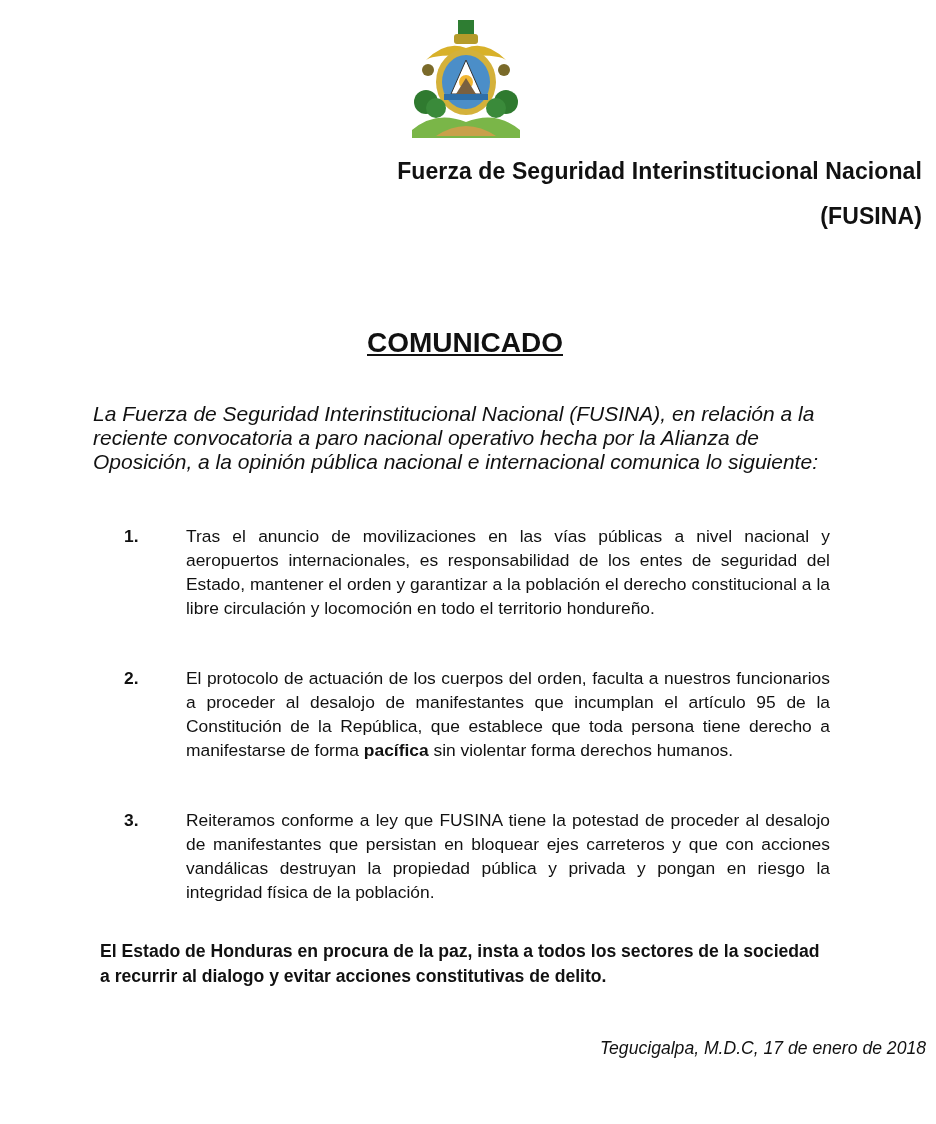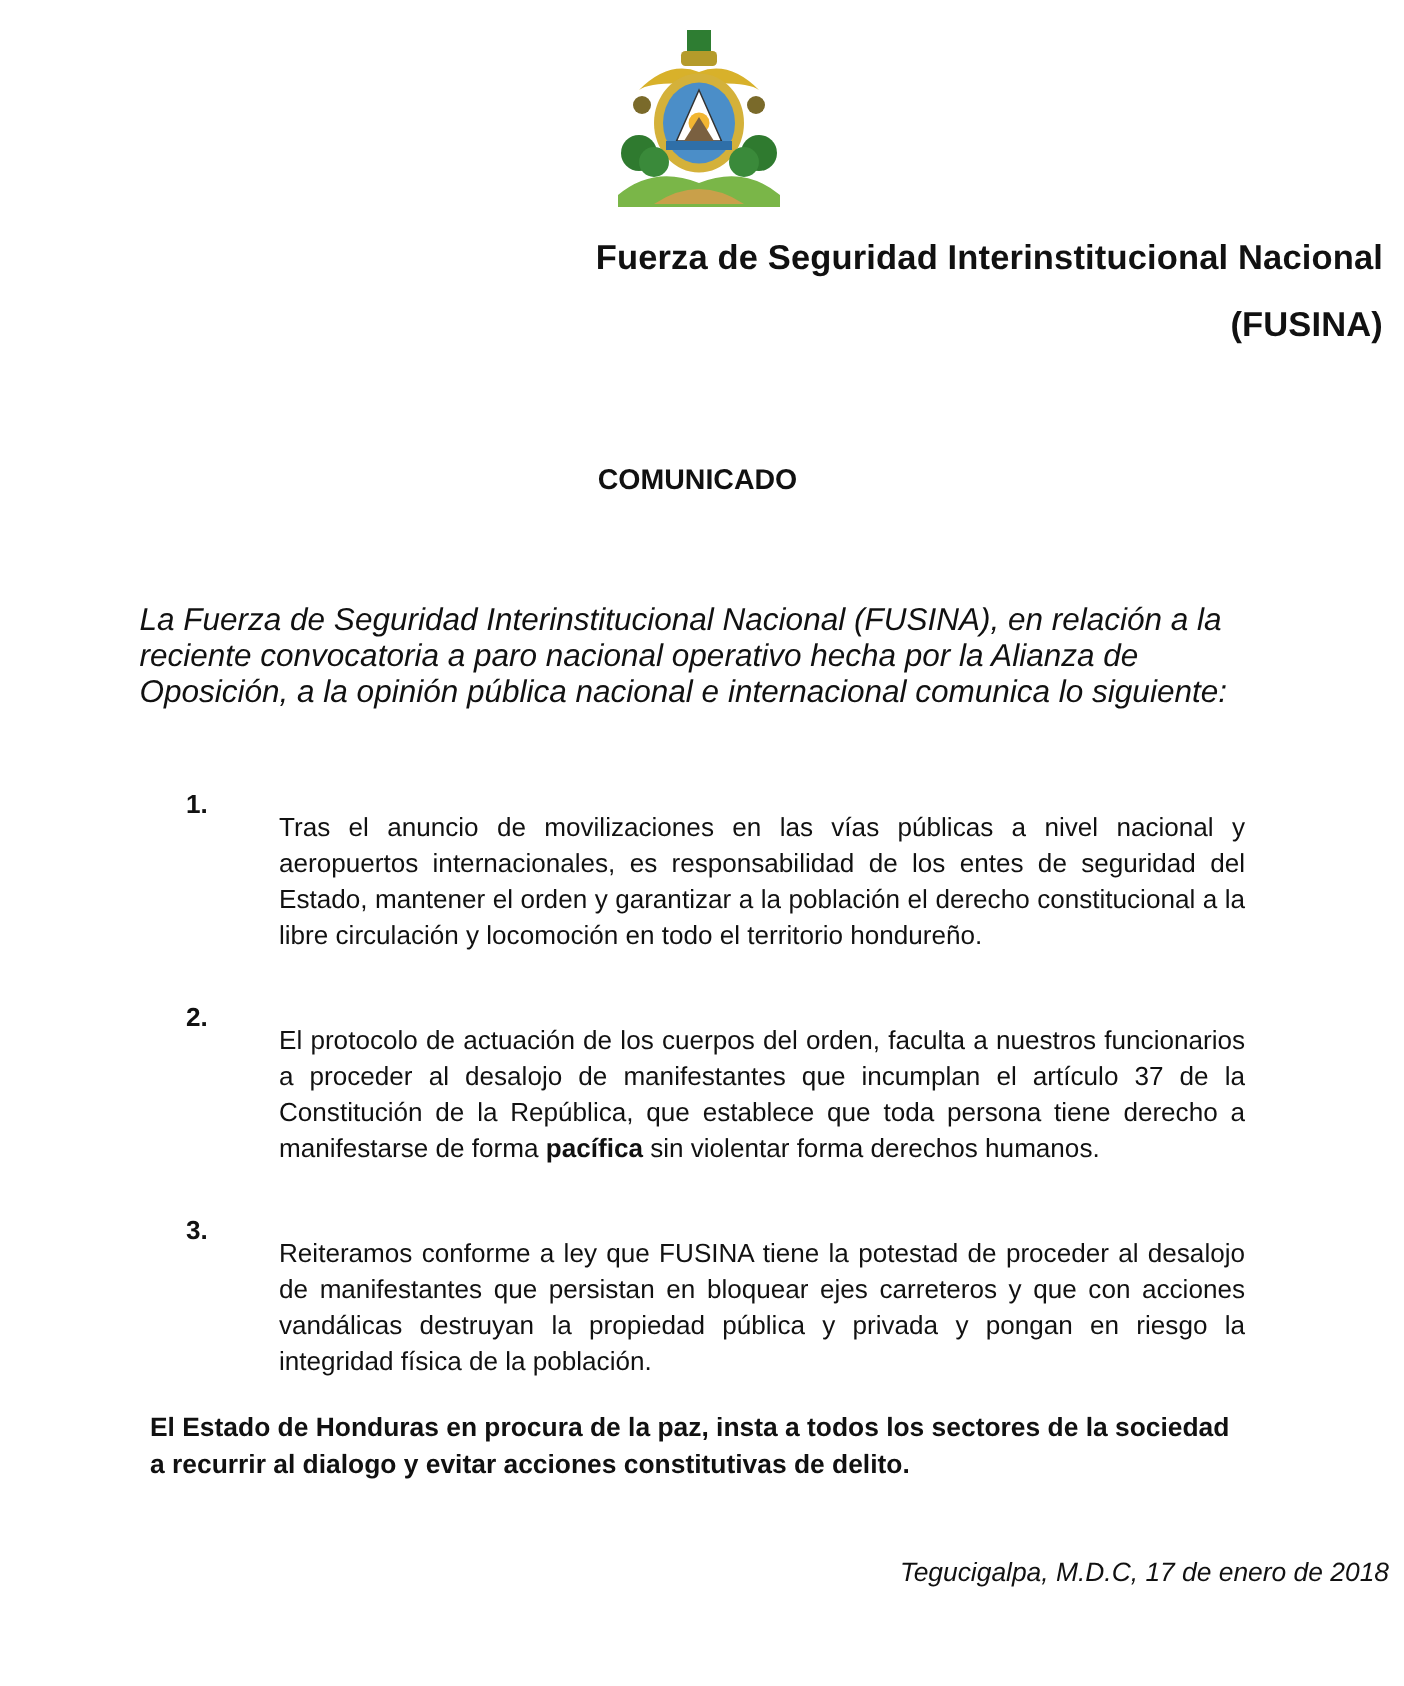--- a/index.html
+++ b/index.html
@@ -8,30 +8,30 @@
     font-family: "Liberation Sans", sans-serif; color: #111111;
   }
   .emblem { position: absolute; left: 406px; top: 18px; width: 120px; height: 124px; }
   .title {
     position: absolute; left: 0; width: 922px; text-align: right;
     font-weight: bold; font-size: 23px; letter-spacing: 0.1px;
   }
   .title.l1 { top: 158px; }
   .title.l2 { top: 203px; }
   .heading {
-    position: absolute; left: 0; width: 930px; top: 310px; text-align: center;
-    font-weight: bold; font-size: 19px;
+    position: absolute; left: 0; width: 930px; top: 327px; text-align: center;
+    font-weight: bold; font-size: 28px; text-decoration: underline;
   }
   .intro {
     position: absolute; left: 93px; width: 742px; top: 402px;
     font-size: 21px; line-height: 24px; font-style: italic;
   }
   .item { position: absolute; left: 124px; width: 706px; font-size: 17.4px; line-height: 24px; }
   .item .num { position: absolute; left: 0; top: 0; font-weight: bold; }
-  .item .txt { margin-left: 62px; text-align: justify; text-align-last: left; margin-top: 15px; }
+  .item .txt { margin-left: 62px; text-align: justify; text-align-last: left; }
   .item.i1 { top: 524px; }
   .item.i2 { top: 666px; }
   .item.i3 { top: 808px; }
   .closing {
     position: absolute; left: 100px; width: 722px; top: 939px; 
     font-weight: bold; font-size: 17.6px; line-height: 25px;
   }
   .dateline {
     position: absolute; left: 0; width: 926px; top: 1038px; text-align: right;
     font-style: italic; font-size: 17.6px;
@@ -74,21 +74,21 @@
 
 <div class="intro">La Fuerza de Seguridad Interinstitucional Nacional (FUSINA), en relación a la reciente convocatoria a paro nacional operativo hecha por la Alianza de Oposición, a la opinión pública nacional e internacional comunica lo siguiente:</div>
 
 <div class="item i1">
   <span class="num">1.</span>
   <div class="txt">Tras el anuncio de movilizaciones en las vías públicas a nivel nacional y aeropuertos internacionales, es responsabilidad de los entes de seguridad del Estado, mantener el orden y garantizar a la población el derecho constitucional a la libre circulación y locomoción en todo el territorio hondureño.</div>
 </div>
 
 <div class="item i2">
   <span class="num">2.</span>
-  <div class="txt"><span>El protocolo de actuación de los cuerpos del orden, faculta a nuestros funcionarios a proceder al desalojo de manifestantes que incumplan el artículo 37 de la Constitución de la República, que establece que toda persona tiene derecho a manifestarse de forma </span><b class="em">pacífica</b><span> sin violentar forma derechos humanos.</span></div>
+  <div class="txt"><span>El protocolo de actuación de los cuerpos del orden, faculta a nuestros funcionarios a proceder al desalojo de manifestantes que incumplan el artículo 95 de la Constitución de la República, que establece que toda persona tiene derecho a manifestarse de forma </span><b class="em">pacífica</b><span> sin violentar forma derechos humanos.</span></div>
 </div>
 
 <div class="item i3">
   <span class="num">3.</span>
   <div class="txt">Reiteramos conforme a ley que FUSINA tiene la potestad de proceder al desalojo de manifestantes que persistan en bloquear ejes carreteros y que con acciones vandálicas destruyan la propiedad pública y privada y pongan en riesgo la integridad física de la población.</div>
 </div>
 
 <div class="closing">El Estado de Honduras en procura de la paz, insta a todos los sectores de la sociedad a recurrir al dialogo y evitar acciones constitutivas de delito.</div>
 
 <div class="dateline">Tegucigalpa, M.D.C, 17 de enero de 2018</div>

